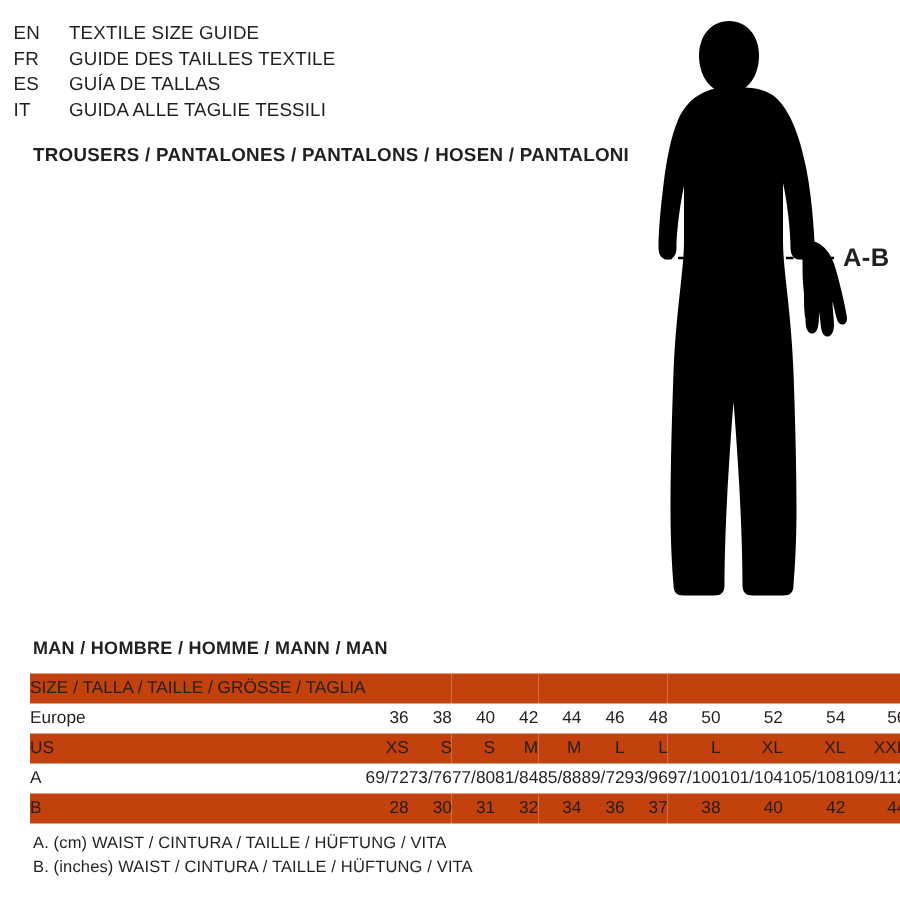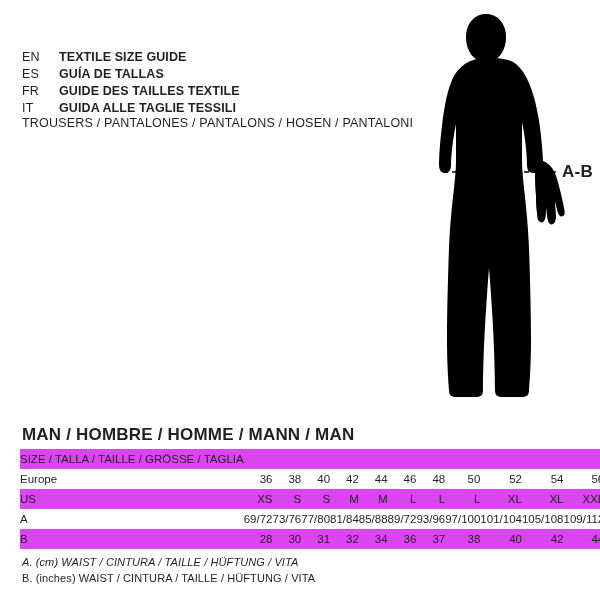--- a/index.html
+++ b/index.html
@@ -12,48 +12,46 @@
     background: #ffffff;
     font-family: "Liberation Sans", sans-serif;
     color: #231f20;
     position: relative;
     overflow: hidden;
   }
 
   
   .lang-block {
     position: absolute;
-    left: 22px;
+    left: 9px;
     top: 14px;
     width: 330px;
-    margin-top: 35px;
   }
   .lang-row {
     display: flex;
     align-items: baseline;
     height: 17px;
     line-height: 17px;
   }
   .lang-code {
     width: 37px;
     font-size: 12.5px;
     letter-spacing: 0.2px;
   }
   .lang-text {
     font-size: 12.5px;
     letter-spacing: 0.1px;
+  }
+
+  .section-title {
+    position: absolute;
+    left: 22px;
+    top: 96px;
+    font-size: 12.5px;
     font-weight: bold;
-  }
-
-  .section-title {
-    position: absolute;
-    left: 22px;
-    top: 116px;
-    font-size: 12.5px;
-    font-weight: normal;
     letter-spacing: 0.2px;
   }
 
   
   .figure-wrap {
     position: absolute;
     left: 400px;
     top: 10px;
     width: 200px;
     height: 400px;
@@ -68,75 +66,75 @@
     font-size: 17px;
     font-weight: bold;
     letter-spacing: 0.3px;
   }
 
   
   .table-title {
     position: absolute;
     left: 22px;
     top: 425px;
-    font-size: 17px;
+    font-size: 12px;
     font-weight: bold;
     letter-spacing: 0.2px;
   }
 
   table.size-table {
     position: absolute;
     left: 20px;
     top: 449px;
     width: 560px;
     border-collapse: collapse;
     font-size: 11.5px;
   }
   table.size-table td {
     padding: 2px 0 2px 0;
     height: 16px;
     vertical-align: middle;
     white-space: nowrap;
   }
   tr.shaded td {
-    background: #d946ef;
+    background: #c2410c;
   }
   td.label-cell {
     width: 86px;
     padding-left: 4px;
   }
   td.val {
     width: 52px;
     text-align: right;
   }
 
   .foot-note {
     position: absolute;
     left: 22px;
     font-size: 11px;
     letter-spacing: 0.1px;
   }
-  .foot-a { top: 556px; font-style: italic; }
+  .foot-a { top: 556px; }
   .foot-b { top: 572px; }
 </style>
 </head>
 <body>
 
 <div class="lang-block">
   <div class="lang-row">
     <div class="lang-code">EN</div>
     <div class="lang-text">TEXTILE SIZE GUIDE</div>
   </div>
   <div class="lang-row">
+    <div class="lang-code">FR</div>
+    <div class="lang-text">GUIDE DES TAILLES TEXTILE</div>
+  </div>
+  <div class="lang-row">
     <div class="lang-code">ES</div>
     <div class="lang-text">GUÍA DE TALLAS</div>
-  </div>
-  <div class="lang-row">
-    <div class="lang-code">FR</div>
-    <div class="lang-text">GUIDE DES TAILLES TEXTILE</div>
   </div>
   <div class="lang-row">
     <div class="lang-code">IT</div>
     <div class="lang-text">GUIDA ALLE TAGLIE TESSILI</div>
   </div>
 </div>
 
 <div class="section-title">TROUSERS / PANTALONES / PANTALONS / HOSEN / PANTALONI</div>
 
 <div class="figure-wrap">

